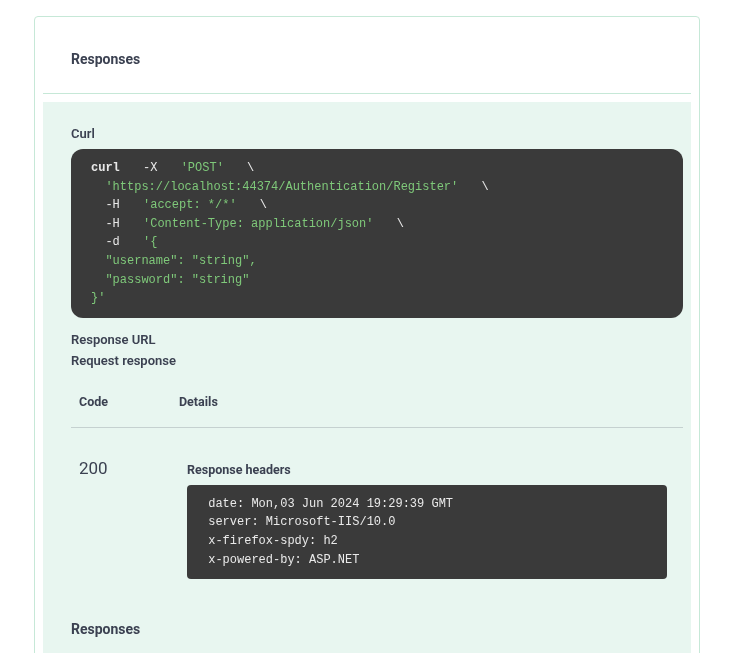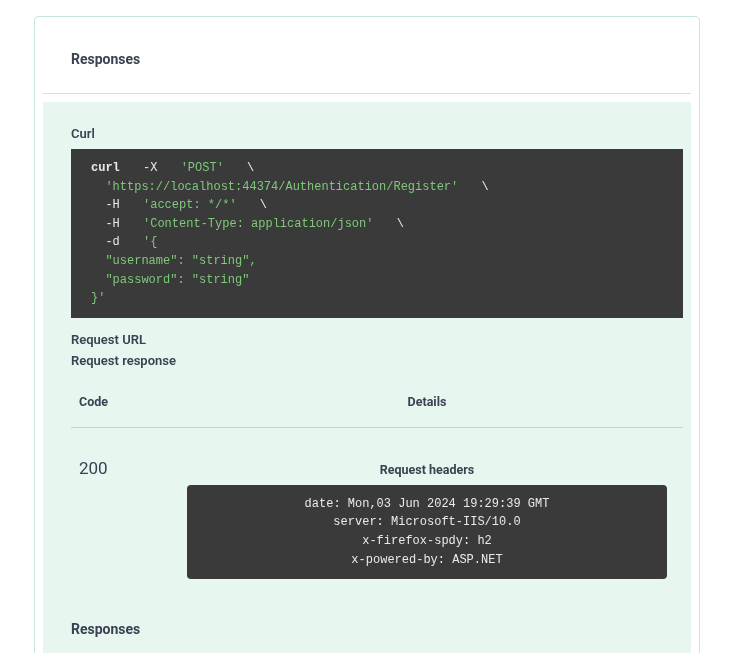--- a/index.html
+++ b/index.html
@@ -32,21 +32,21 @@
   .section-label {
     font-size: 13px;
     font-weight: 600;
     color: #3b4151;
     margin-bottom: 6px;
     margin-top: 4px;
   }
   .code-block {
     background: #3a3a3a;
     color: #eaeaea;
-    border-radius: 0;
+    border-radius: 12px;
     padding: 10px 12px;
     font-family: "SFMono-Regular", Consolas, "Liberation Mono", Menlo, monospace;
     font-size: 12px;
     line-height: 1.55;
     white-space: pre;
     overflow-x: auto;
     margin-bottom: 14px;
   }
   .code-block .kw { color: #e8e8e8; font-weight: 600; }
   .code-block .fl { color: #e8e8e8; }
@@ -63,21 +63,20 @@
   }
   .col-code {
     width: 84px;
     flex-shrink: 0;
     font-size: 17px;
     color: #3b4151;
   }
   .col-details {
     flex: 1;
     font-size: 13px;
-    text-align: center;
   }
   .tbl-hdr .col-code, .tbl-hdr .col-details {
     font-weight: 700;
     font-size: 12.5px;
   }
   .sub-label {
     font-size: 12.5px;
     font-weight: 700;
     color: #3b4151;
     margin-bottom: 8px;
@@ -118,33 +117,33 @@
     <div class="section-label">Curl</div>
     <div class="code-block"><span class="kw">curl</span> <span class="fl">-X</span> <span class="sv">'POST'</span> <span>\</span>
   <span class="sv">'https://localhost:44374/Authentication/Register'</span> <span>\</span>
   <span class="fl">-H</span> <span class="sv">'accept: */*'</span> <span>\</span>
   <span class="fl">-H</span> <span class="sv">'Content-Type: application/json'</span> <span>\</span>
   <span class="fl">-d</span> <span class="sv">'{</span>
 <span class="sv">  "username": "string",</span>
 <span class="sv">  "password": "string"</span>
 <span class="sv">}'</span></div>
 
-    <div class="section-label">Request URL</div>
+    <div class="section-label">Response URL</div>
 
     <div class="section-label">Request response</div>
 
     <div class="tbl-hdr">
       <div class="col-code">Code</div>
       <div class="col-details">Details</div>
     </div>
 
     <div class="tbl-row">
       <div class="col-code">200</div>
       <div class="col-details">
-        <div class="sub-label">Request headers</div>
+        <div class="sub-label">Response headers</div>
         <div class="headers-block"> date: Mon,03 Jun 2024 19:29:39 GMT 
  server: Microsoft-IIS/10.0 
  x-firefox-spdy: h2 
  x-powered-by: ASP.NET </div>
       </div>
     </div>
 
     <div class="resp-sub">Responses</div>
 
     <div class="tbl-hdr">

